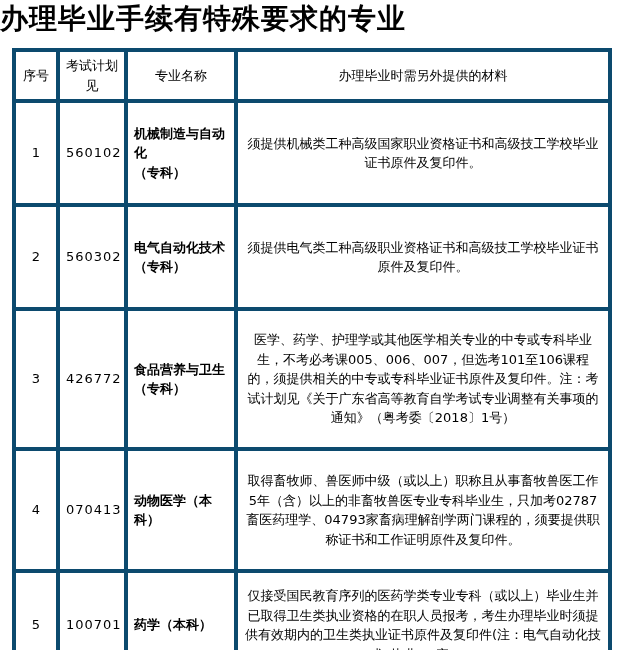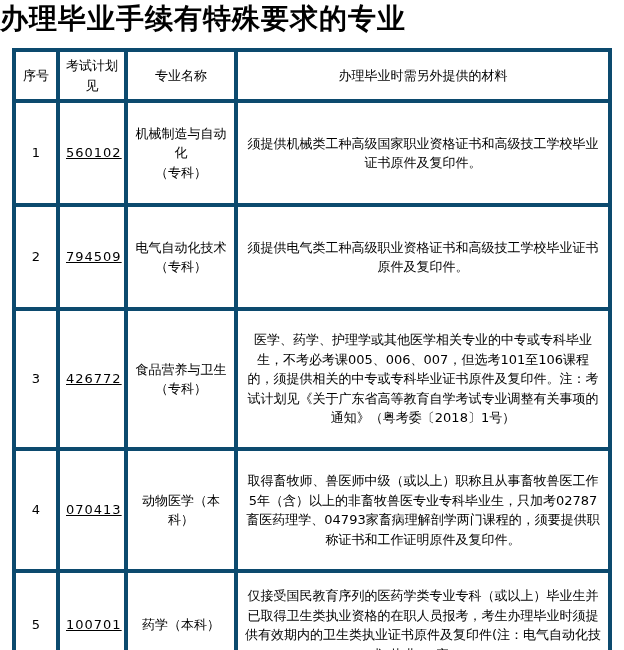--- a/index.html
+++ b/index.html
@@ -54,25 +54,24 @@
   .col-mat { width: 374px; }
 
   td.c-no {
     text-align: center;
     font-size: 13px;
   }
   td.c-code {
     text-align: left;
     font-size: 13px;
     letter-spacing: 1px;
-    text-decoration: underline;
   }
   td.c-name {
-    text-align: center;
     font-size: 13px;
+    font-weight: bold;
   }
   td.c-mat {
     text-align: center;
     font-size: 13px;
     line-height: 1.62;
     padding: 6px 7px;
   }
   .name-line2 {
     display: block;
   }
@@ -109,21 +108,21 @@
         <td class="c-no">1</td>
         <td class="c-code">560102</td>
         <td class="c-name">
           <span>机械制造与自动化</span>
           <span class="name-line2">（专科）</span>
         </td>
         <td class="c-mat">须提供机械类工种高级国家职业资格证书和高级技工学校毕业证书原件及复印件。</td>
       </tr>
       <tr class="row-2">
         <td class="c-no">2</td>
-        <td class="c-code">794509</td>
+        <td class="c-code">560302</td>
         <td class="c-name">
           <span>电气自动化技术</span>
           <span class="name-line2">（专科）</span>
         </td>
         <td class="c-mat">须提供电气类工种高级职业资格证书和高级技工学校毕业证书原件及复印件。</td>
       </tr>
       <tr class="row-3">
         <td class="c-no">3</td>
         <td class="c-code">426772</td>
         <td class="c-name">

